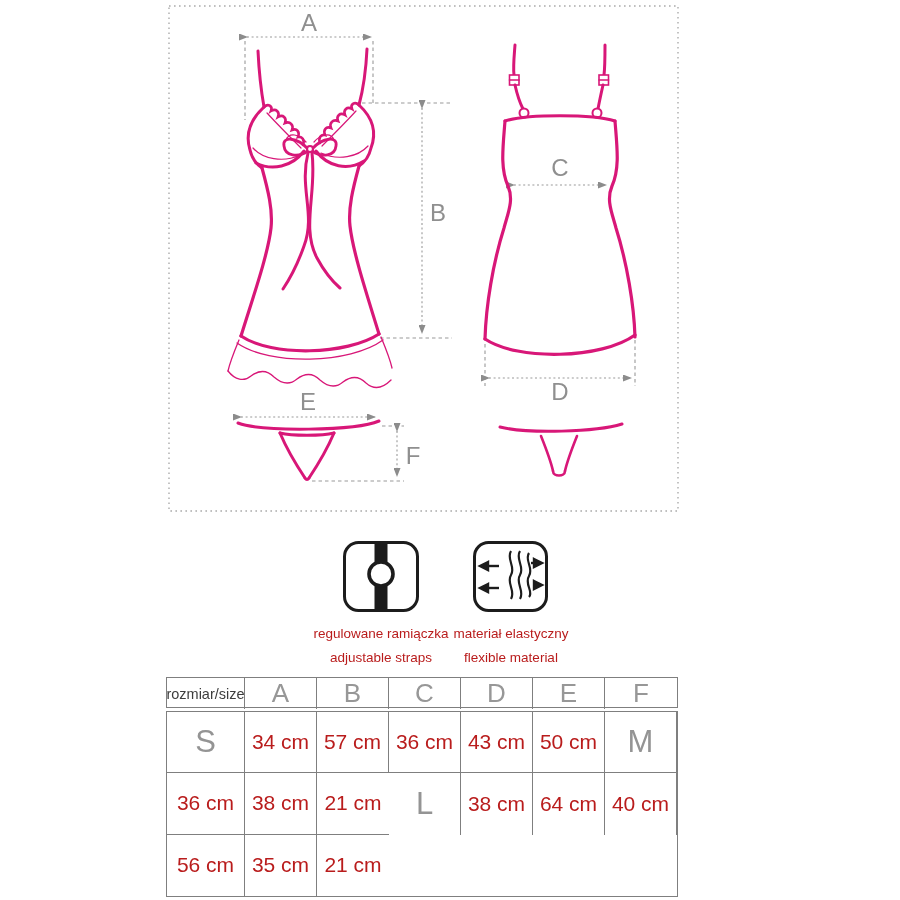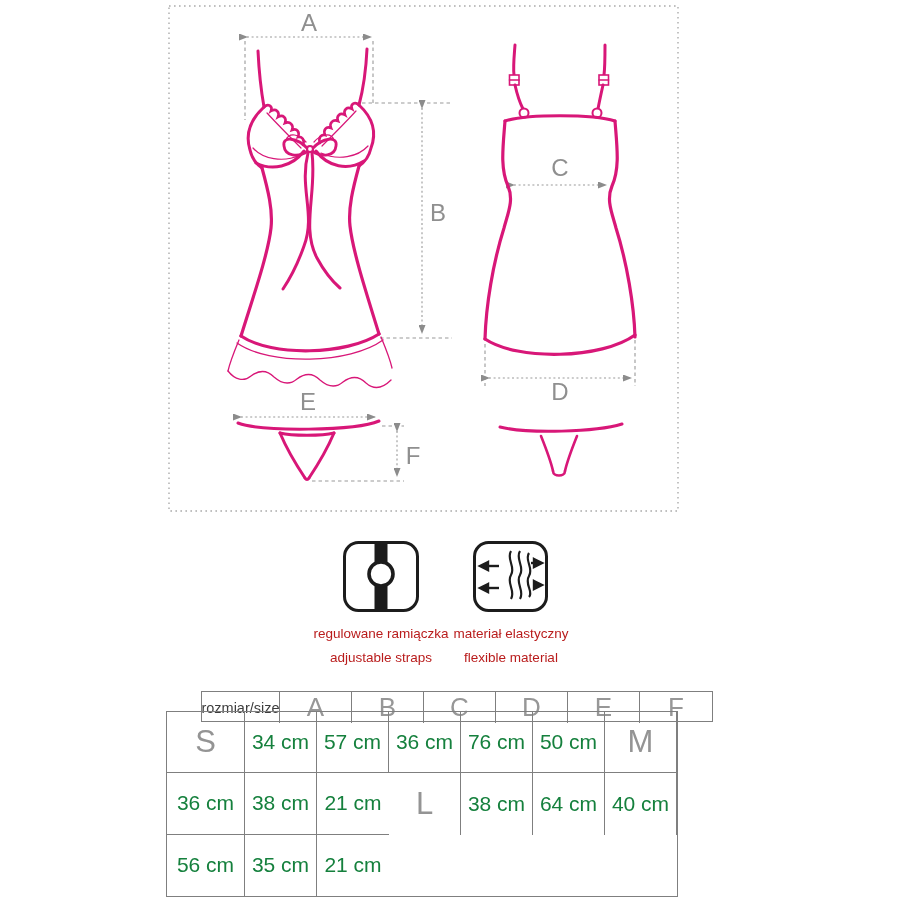--- a/index.html
+++ b/index.html
@@ -2,34 +2,34 @@
 <html><head>
 <meta charset="utf-8">
 <style>
   html,body{margin:0;padding:0;background:#ffffff;}
   .page{position:relative;width:900px;height:900px;background:#fff;overflow:hidden;
         font-family:"Liberation Sans", sans-serif;}
   .diagram-svg{position:absolute;left:165px;top:2px;}
   .icon-box{position:absolute;}
   .caption{position:absolute;width:220px;text-align:center;font-size:13.5px;color:#b91c1c;}
   
-  .tbl-head{position:absolute;left:166px;top:691px;width:510px;height:29px;
+  .tbl-head{position:absolute;left:166px;top:677px;width:510px;height:29px;
             border:1px solid #7f7f7f;display:grid;
-            grid-template-columns:78px 72px 72px 72px 72px 72px 72px;margin-left:35px;}
+            grid-template-columns:78px 72px 72px 72px 72px 72px 72px;}
   .tbl-body{position:absolute;left:166px;top:711px;width:510px;height:184px;
             border:1px solid #7f7f7f;display:grid;
             grid-template-columns:78px 72px 72px 72px 72px 72px 72px;
             grid-template-rows:1fr 1fr 1fr;}
   .hcell{display:flex;align-items:center;justify-content:center;
          border-right:1px solid #7f7f7f;font-size:26px;color:#979797;}
   .hcell:last-child{border-right:none;}
   .hcell.sizelbl{font-size:14.5px;color:#3d3d3d;}
   .bcell{display:flex;align-items:center;justify-content:center;
          border-right:1px solid #7f7f7f;border-bottom:1px solid #7f7f7f;
-         font-size:21px;color:#15803d;white-space:nowrap;}
+         font-size:21px;color:#b91c1c;white-space:nowrap;}
   .bcell.rowlbl{font-size:31px;color:#949494;}
   .bcell.lastcol{border-right:none;}
   .bcell.lastrow{border-bottom:none;}
 </style>
 </head>
 <body>
 
 <div class="page">
 
   <svg class="diagram-svg" width="518" height="514" viewBox="165 2 518 514">
@@ -174,21 +174,21 @@
     <div class="hcell">E</div>
     <div class="hcell">F</div>
   </div>
 
   <div class="tbl-body">
 
     <div class="bcell rowlbl">S</div>
     <div class="bcell">34 cm</div>
     <div class="bcell">57 cm</div>
     <div class="bcell">36 cm</div>
-    <div class="bcell">76 cm</div>
+    <div class="bcell">43 cm</div>
     <div class="bcell">50 cm</div>
 
     <div class="bcell rowlbl">M</div>
     <div class="bcell">36 cm</div>
     <div class="bcell">38 cm</div>
     <div class="bcell lastcol">21 cm</div>
 
     <div class="bcell rowlbl lastrow">L</div>
     <div class="bcell lastrow">38 cm</div>
     <div class="bcell lastrow">64 cm</div>

